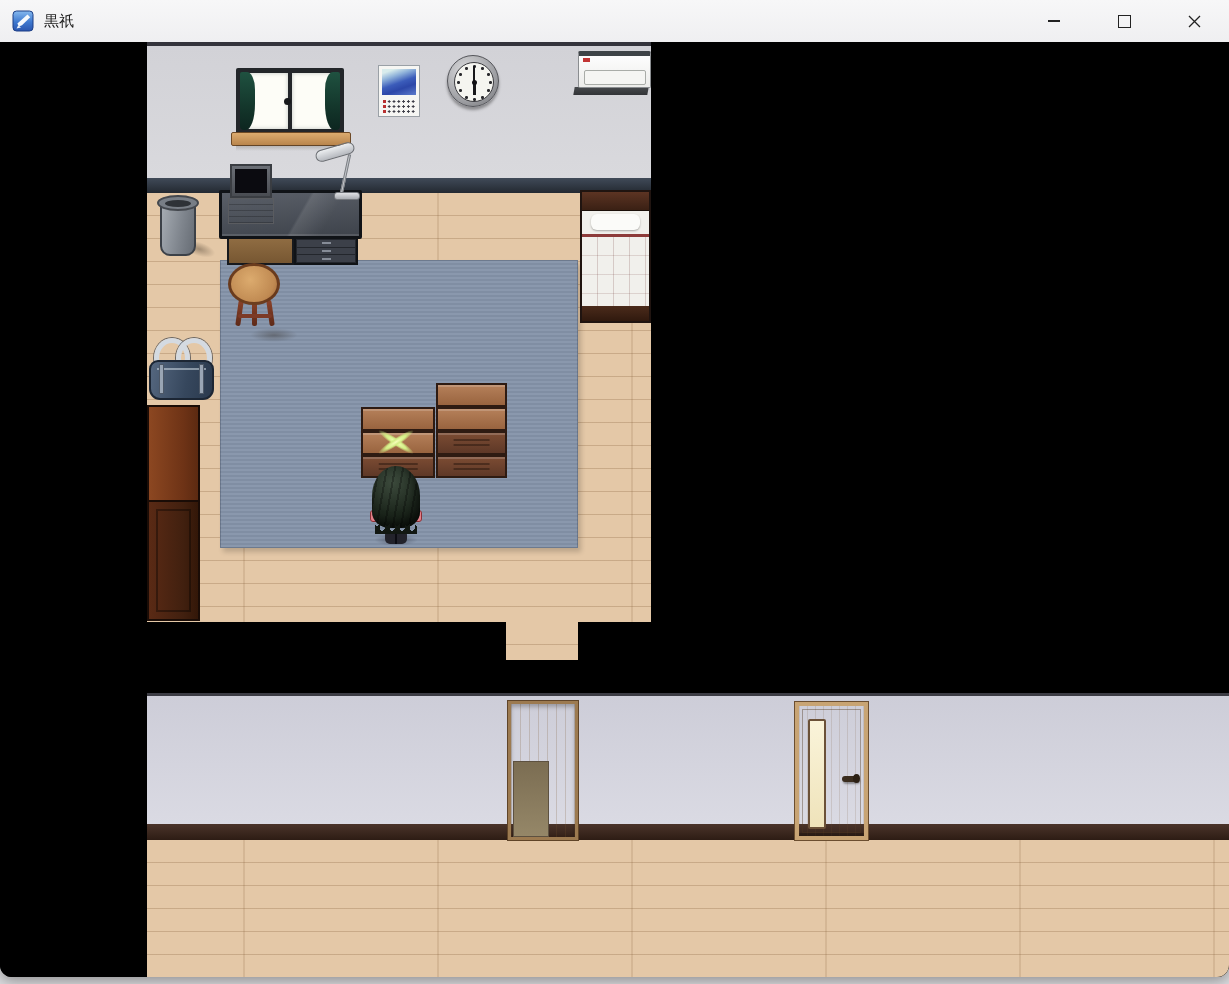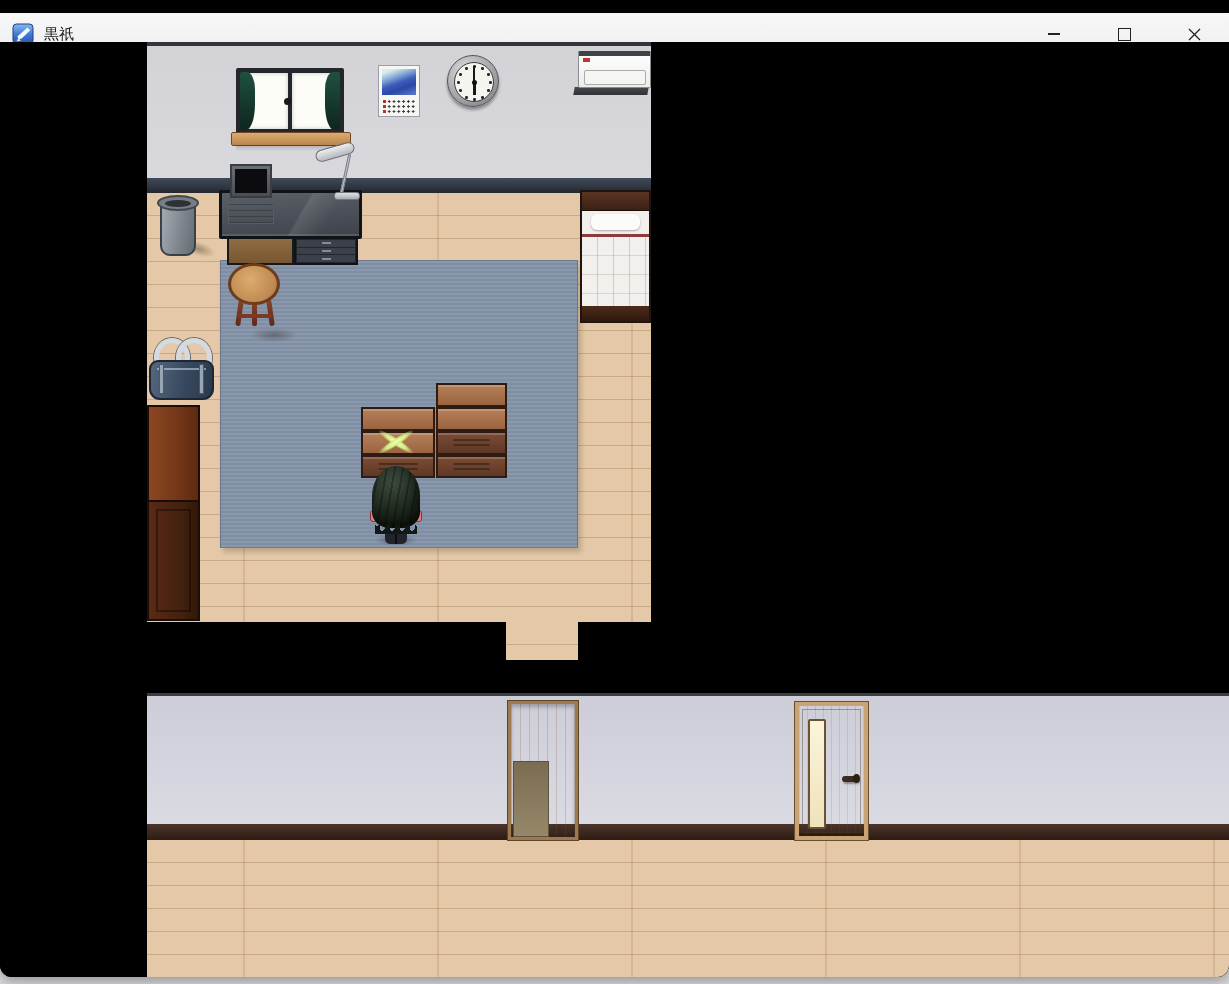--- a/index.html
+++ b/index.html
@@ -1,20 +1,20 @@
 <!DOCTYPE html>
 <html><head>
 <meta charset="utf-8">
 <style>
   html,body{margin:0;padding:0;width:1229px;height:984px;overflow:hidden;
     background:#dcdcdf;font-family:"Liberation Sans",sans-serif;}
   .win{position:relative;width:1229px;height:977px;background:#000;
     border-radius:0 0 12px 12px;overflow:hidden;box-shadow:0 4px 14px rgba(0,0,0,.35);}
   
-  .titlebar{position:absolute;left:0;top:13px;width:100%;height:42px;
+  .titlebar{position:absolute;left:0;top:0;width:100%;height:42px;
     background:linear-gradient(#f7f7f8,#efeff1);display:flex;align-items:center;}
   .appicon{width:22px;height:22px;margin-left:12px;flex:0 0 auto;}
   .apptitle{margin-left:10px;font-size:15px;color:#1c1c1c;}
   .winctrls{margin-left:auto;display:flex;height:100%;}
   .ctrl{width:70px;height:100%;display:flex;align-items:center;justify-content:center;background:transparent;border:none;cursor:pointer;}
   .g-min{width:12px;height:2px;background:#222;}
   .g-max{width:11px;height:11px;border:1.4px solid #222;background:transparent;}
   
   .game{position:absolute;left:0;top:42px;width:1229px;height:935px;background:#000;}
   .abs{position:absolute;box-sizing:border-box;}

